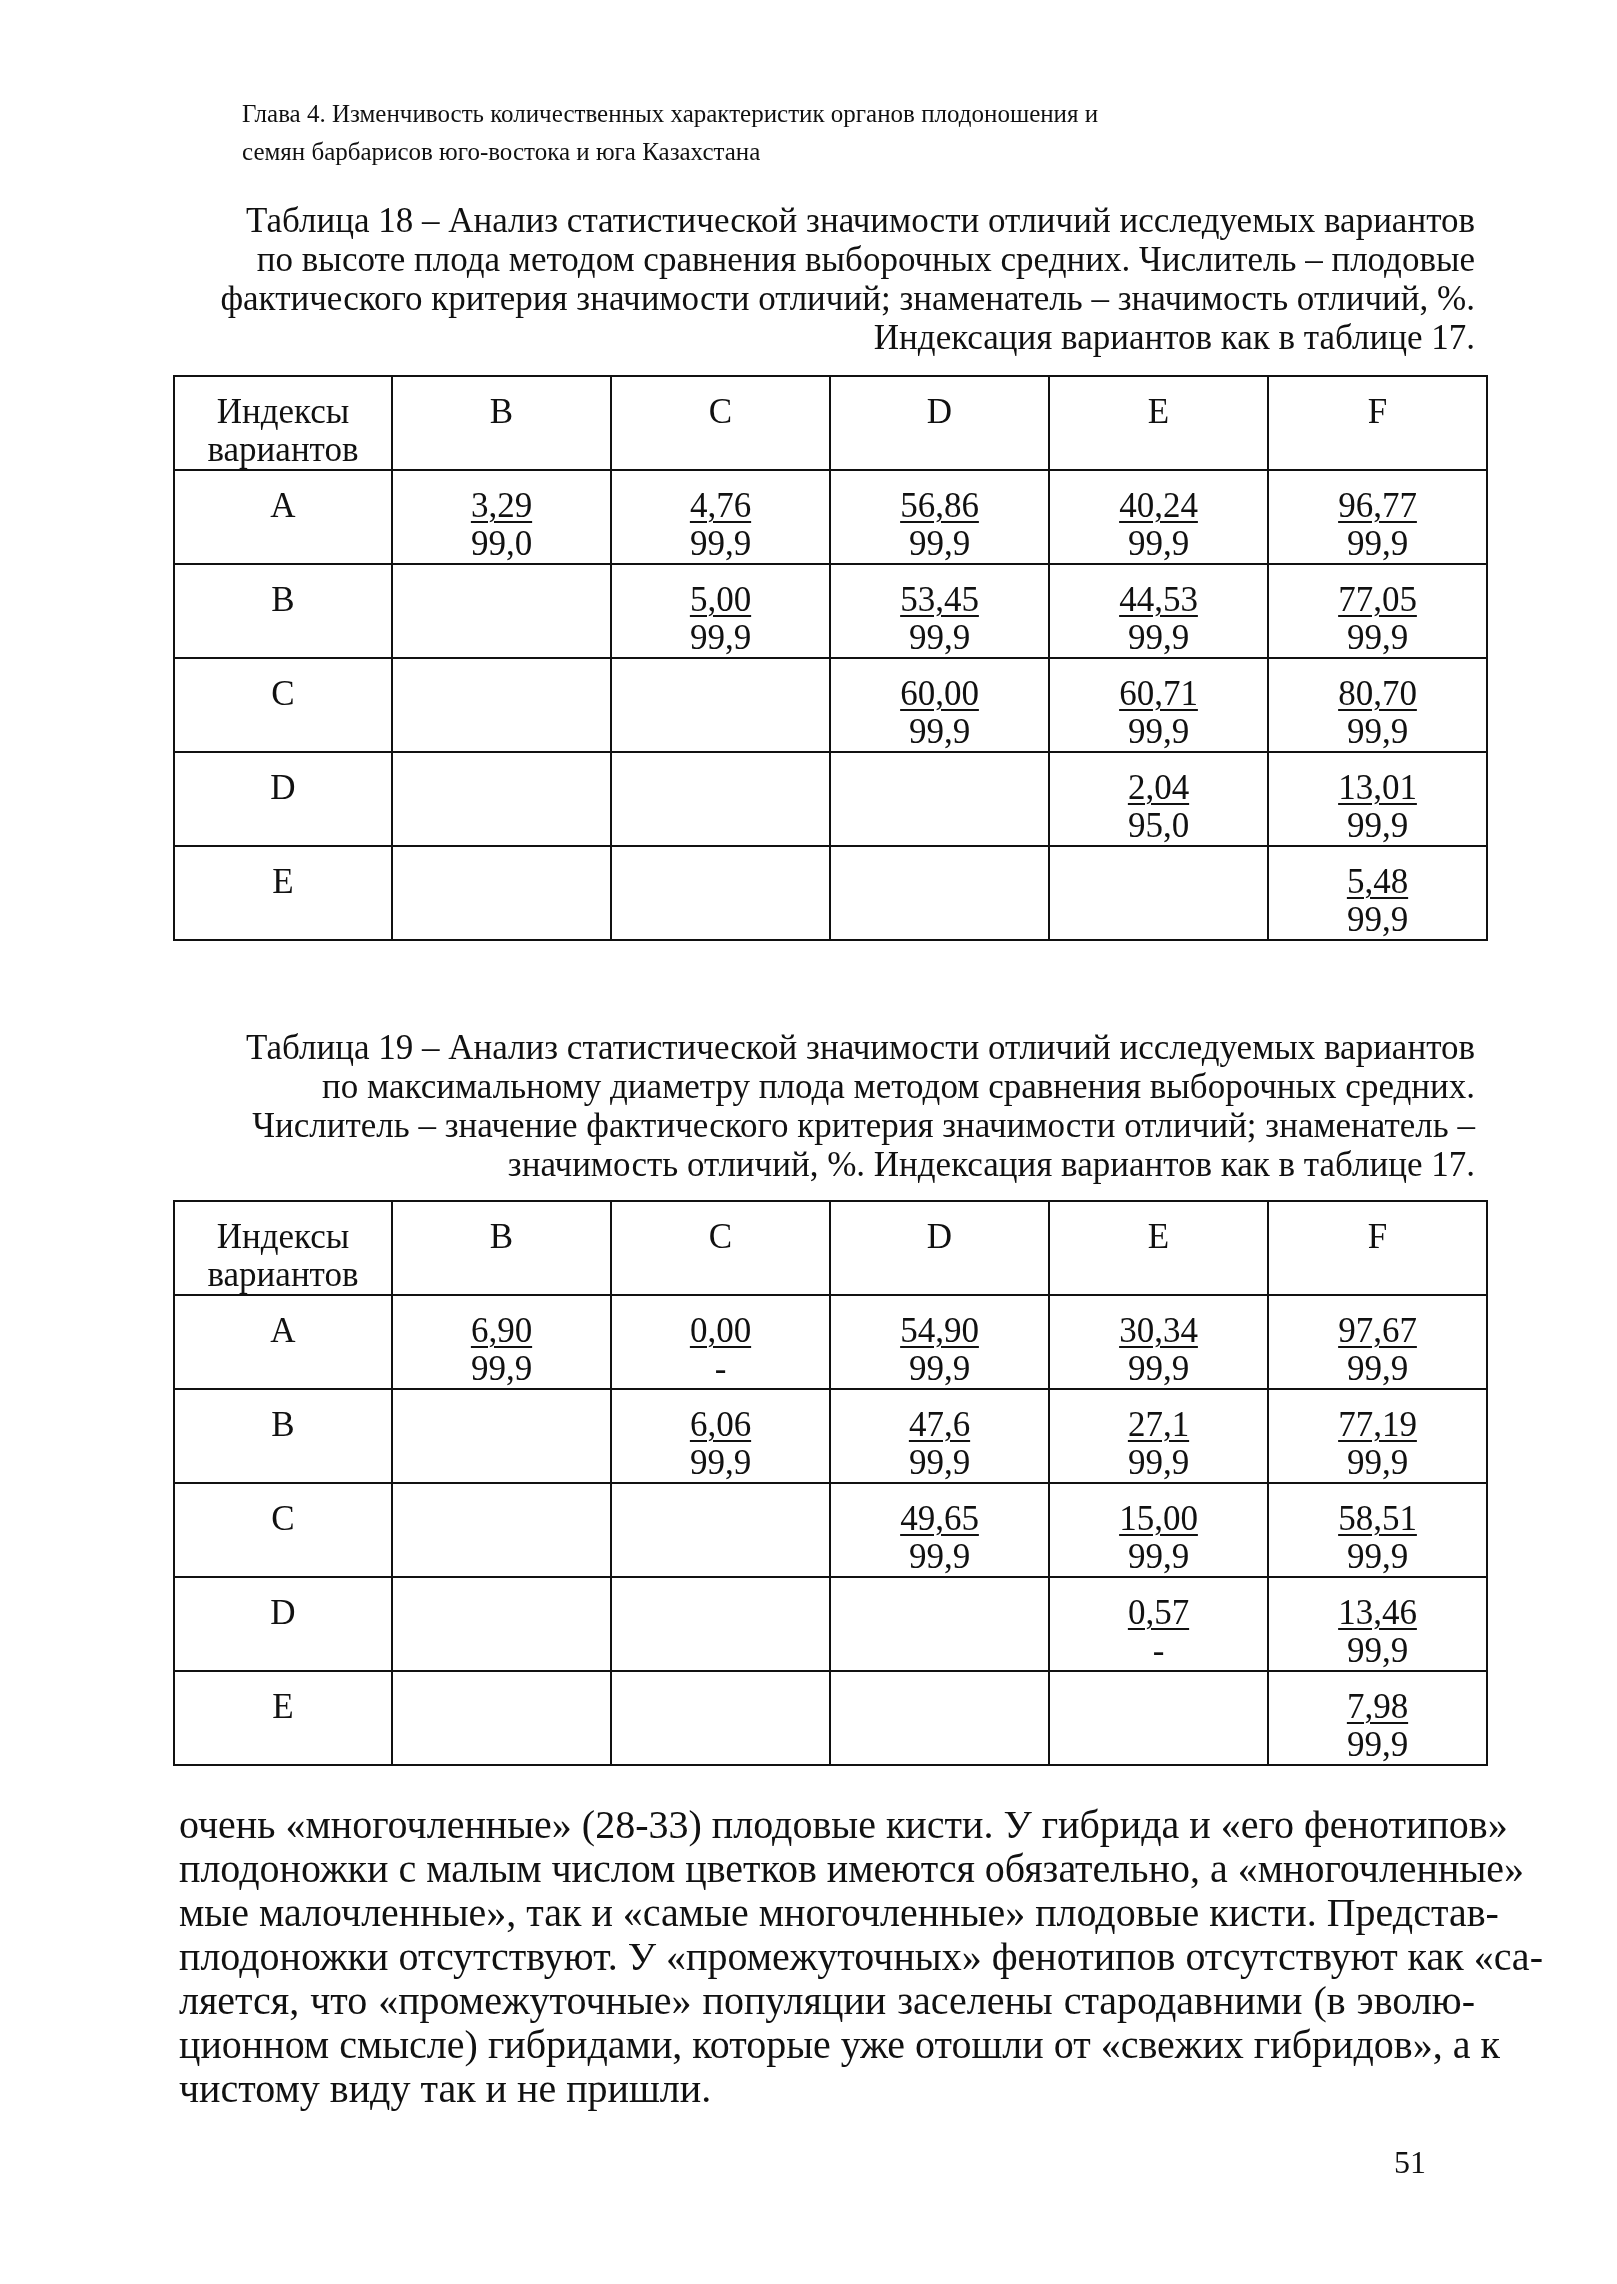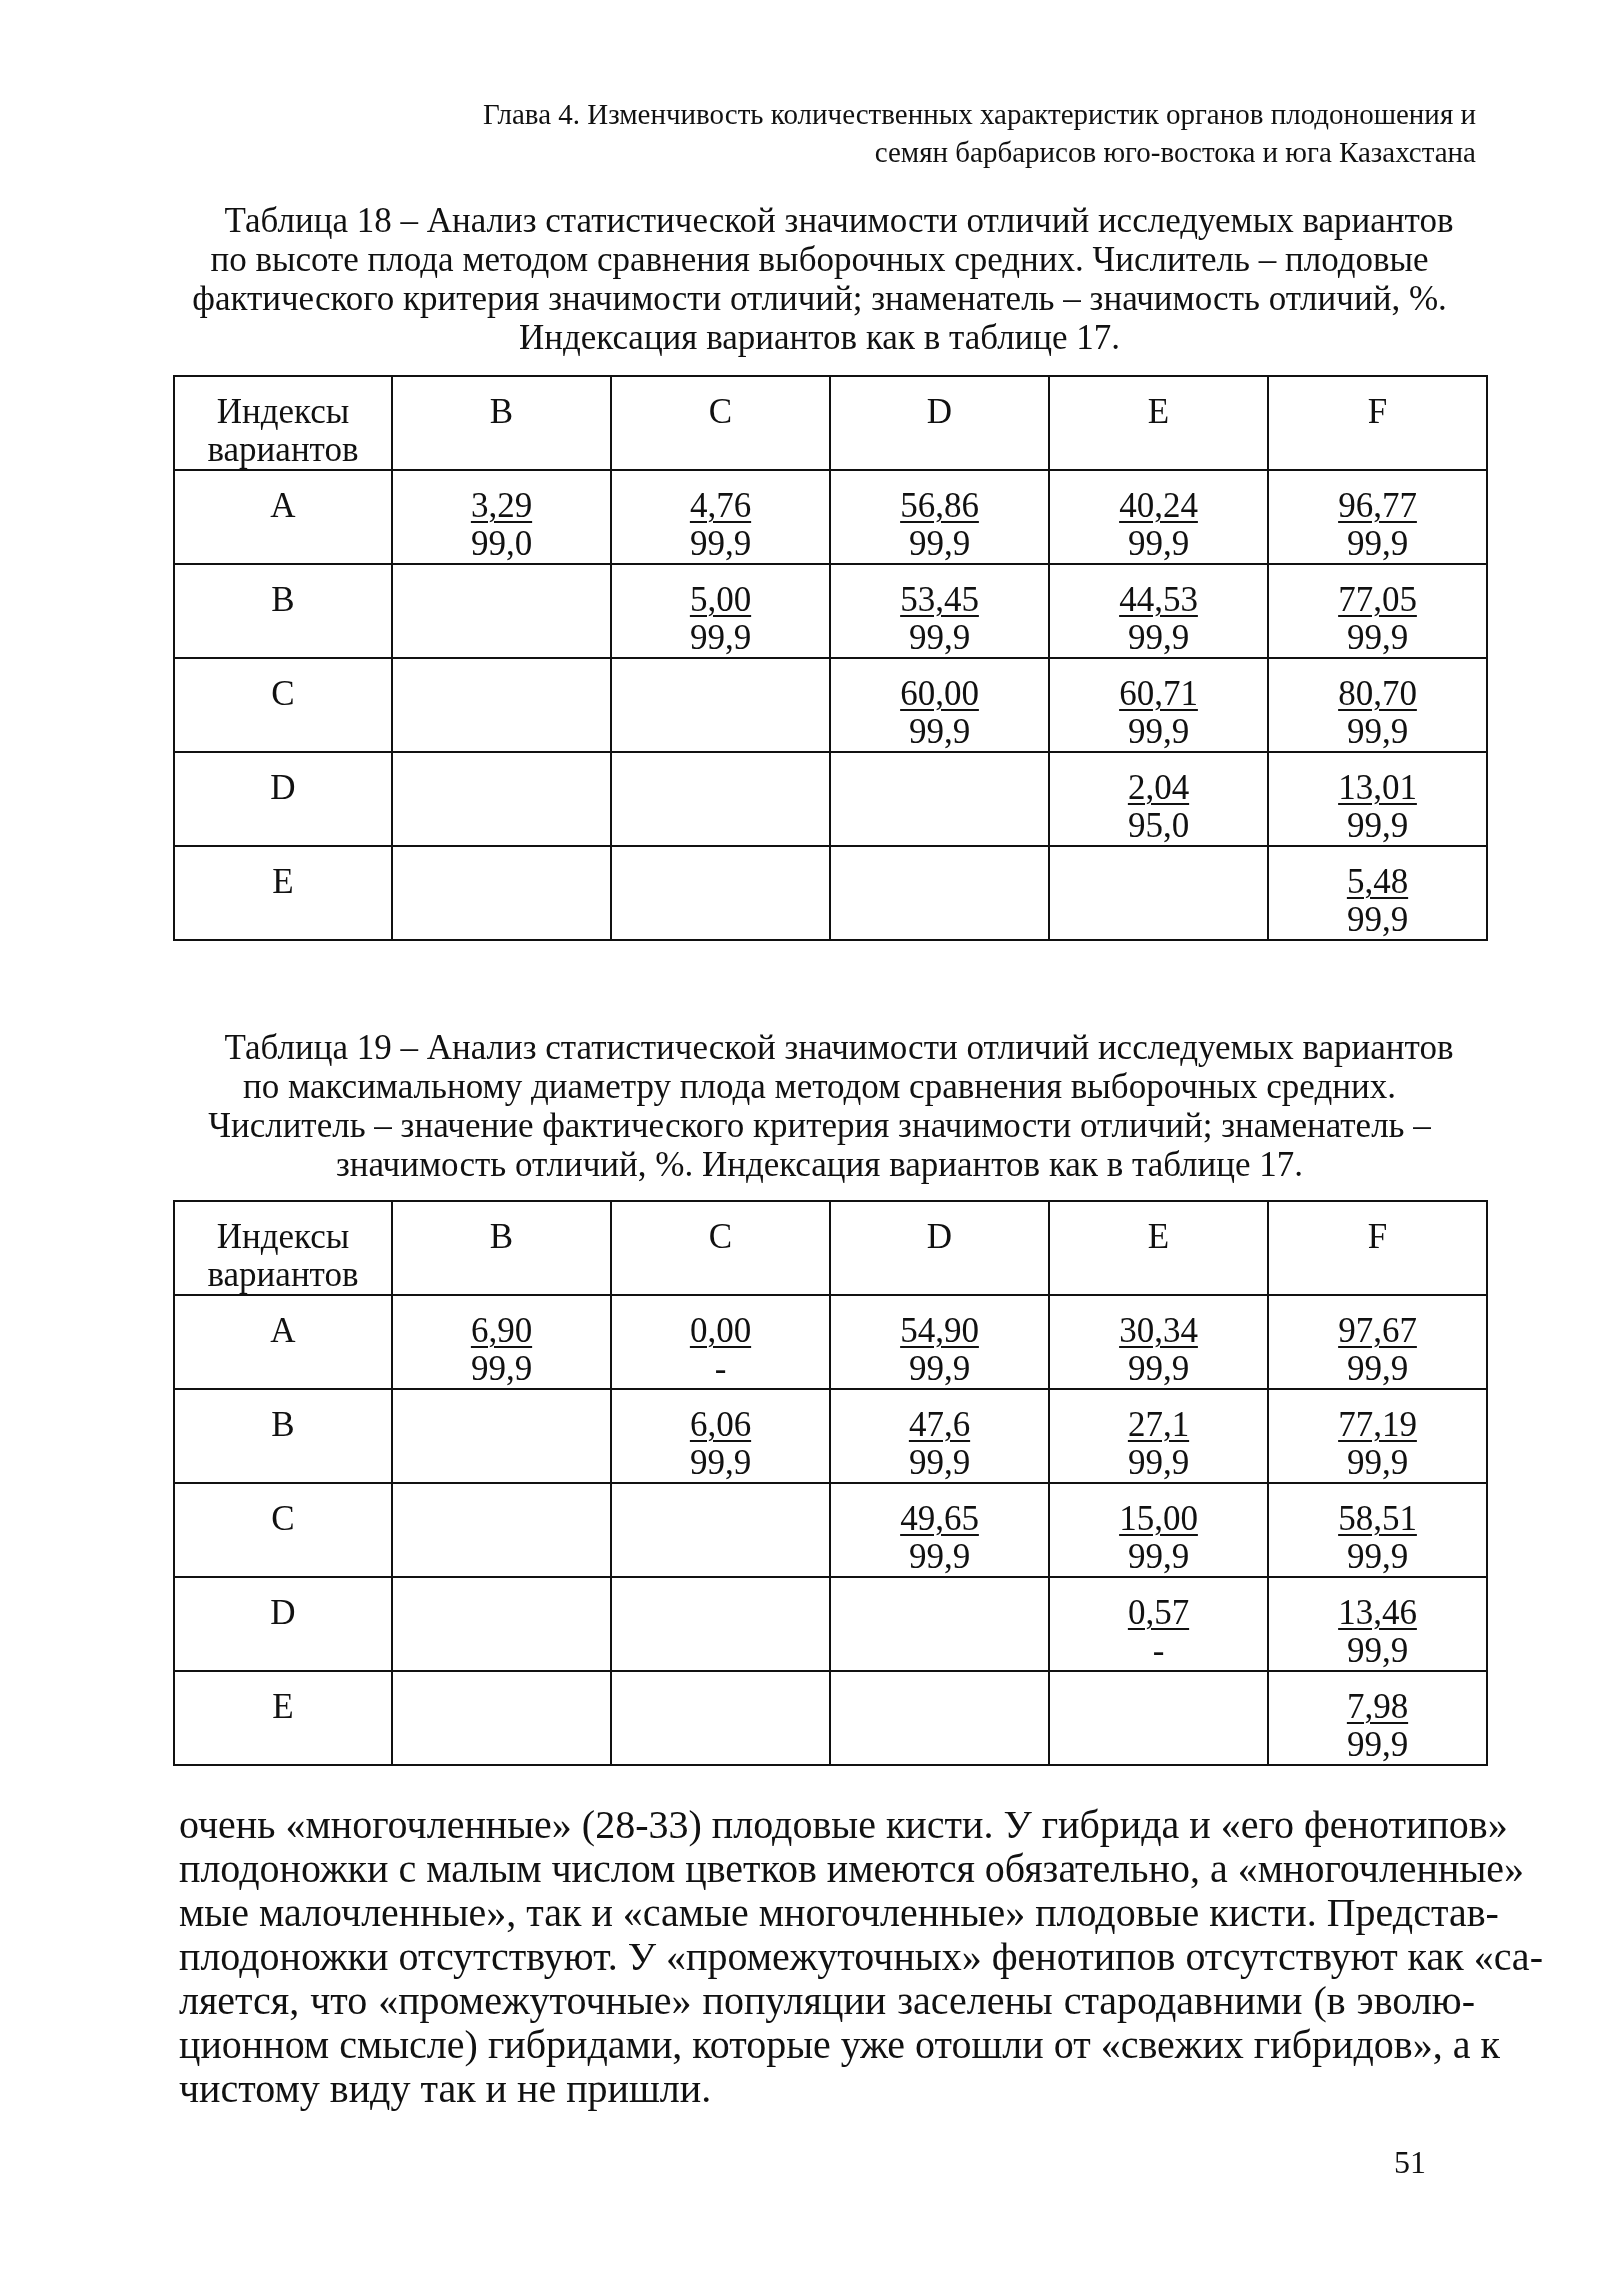--- a/index.html
+++ b/index.html
@@ -3,25 +3,25 @@
 <meta charset="utf-8">
 <style>
   html, body { margin: 0; padding: 0; background: #ffffff; }
   body {
     width: 1618px; height: 2284px; position: relative; overflow: hidden;
     font-family: "Liberation Serif", "DejaVu Serif", serif;
     color: #111111;
   }
   .running-header {
     position: absolute; left: 242px; top: 95px; width: 1234px;
-    text-align: right; font-size: 29px; line-height: 38px;
+    font-size: 25px; line-height: 38px;
   }
   .caption {
     position: absolute; left: 164px; width: 1311px;
-    font-size: 35px; line-height: 39px; text-align: center;
+    font-size: 35px; line-height: 39px; text-align: right;
   }
   .caption .first { padding-left: 39px; }
   .caption .line { display: block; white-space: nowrap; }
   table.sig {
     position: absolute; left: 173px; width: 1313px;
     border-collapse: collapse; table-layout: fixed;
     font-size: 35px; line-height: 38px;
   }
   table.sig td, table.sig th {
     border: 2.4px solid #111111; text-align: center; vertical-align: top;

